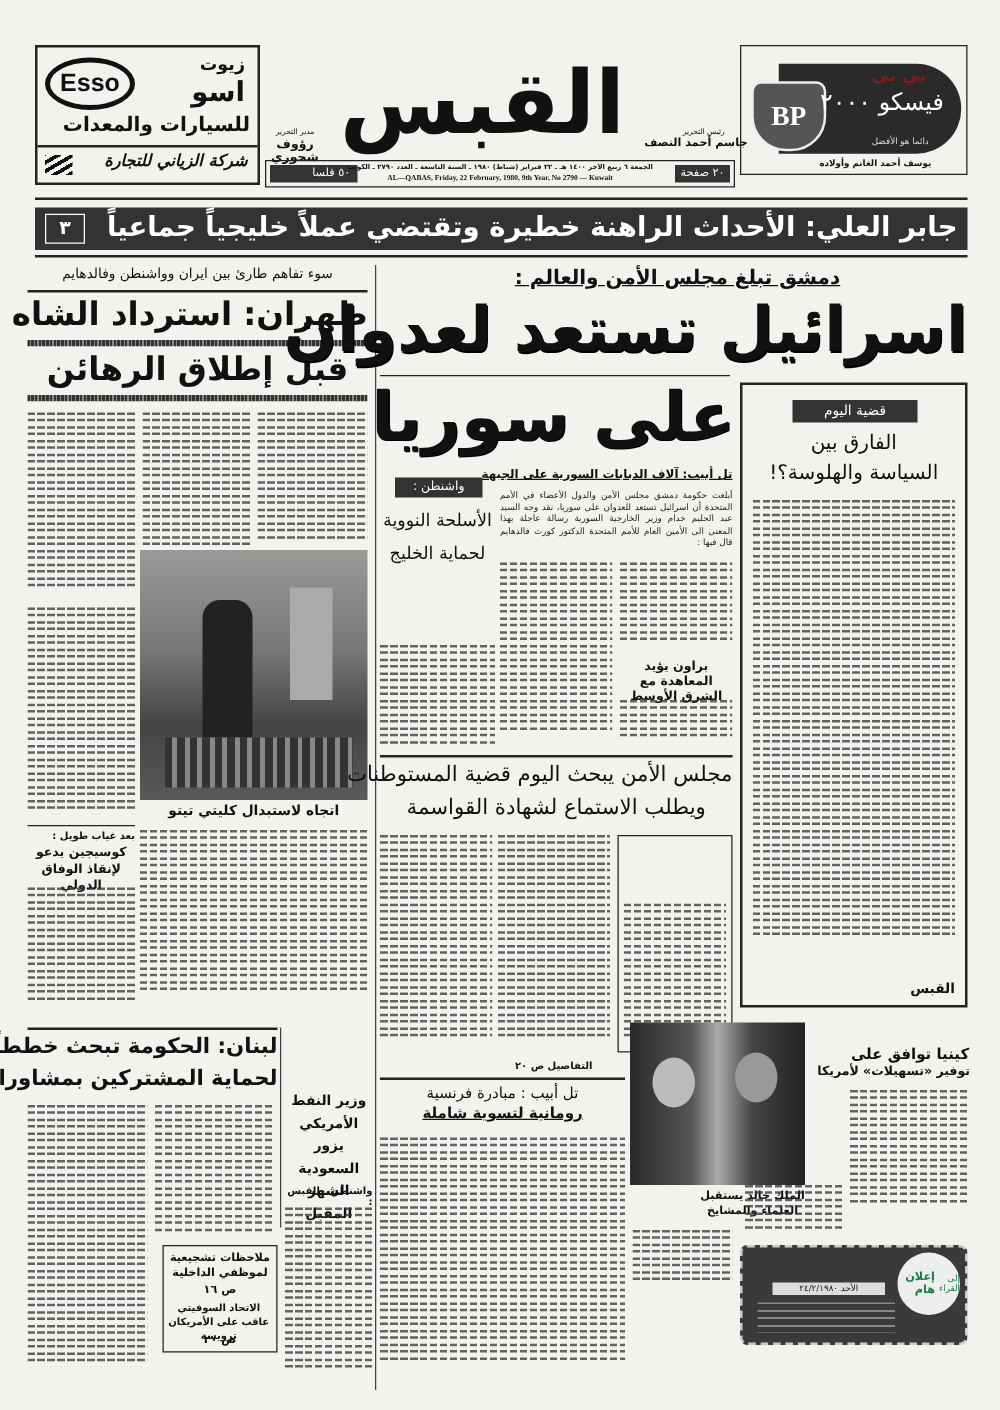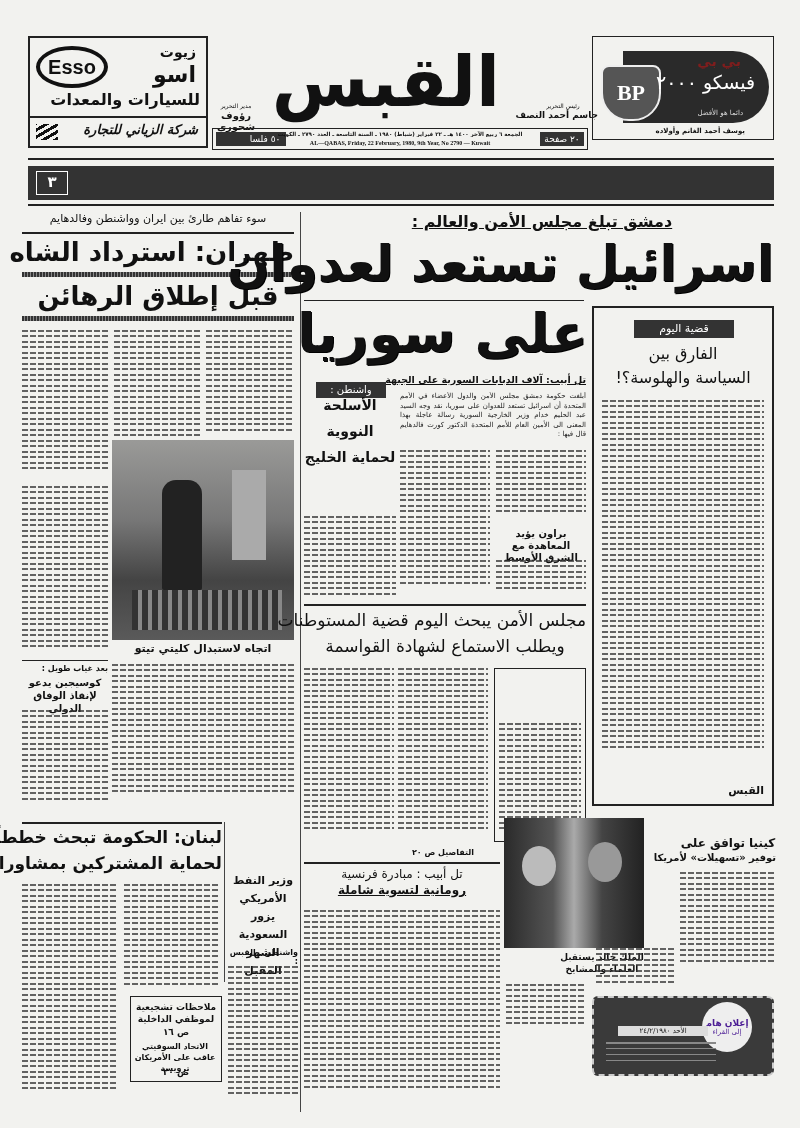--- a/index.html
+++ b/index.html
@@ -45,20 +45,21 @@
   <div class="abs" style="left:30px;top:14px;width:146px;height:72px;background:#2a2a2a;border-radius:0 36px 36px 0;"></div>
   <div class="abs" style="left:8px;top:28px;width:56px;height:52px;background:#555;border:2px solid #eee;border-radius:8px 8px 28px 28px;color:#fff;font:bold 22px 'Liberation Serif',serif;display:flex;align-items:center;justify-content:center;">BP</div>
   <div class="abs rtl" style="right:32px;top:16px;color:#7f1d1d;font-size:14px;font-weight:bold;">بي بي</div>
   <div class="abs rtl" style="right:18px;top:34px;color:#fff;font-size:19px;font-weight:normal;white-space:nowrap;">فيسكو ٢٠٠٠</div>
   <div class="abs rtl" style="right:30px;top:72px;color:#ddd;font-size:7px;">دائما هو الأفضل</div>
   <div class="abs rtl" style="right:28px;top:90px;font-size:7px;font-weight:bold;">يوسف أحمد الغانم وأولاده</div>
 </div>
 
 <div class="abs" style="left:28px;top:158px;width:746px;height:2px;background:#222;"></div>
 <div class="abs bar" style="left:28px;top:166px;width:746px;height:34px;">
+  <div class="abs hl" style="left:56px;right:8px;top:2px;font-size:22px;line-height:30px;color:#fff;text-align:right;">جابر العلي: الأحداث الراهنة خطيرة وتقتضي عملاً خليجياً جماعياً</div>
   <div class="abs" style="left:8px;top:5px;width:30px;height:22px;border:1.5px solid #fff;color:#fff;font-size:15px;font-weight:bold;text-align:center;line-height:20px;">٣</div>
 </div>
 <div class="abs" style="left:28px;top:204px;width:746px;height:2px;background:#222;"></div>
 
 <div class="abs hl" style="left:22px;top:212px;width:272px;font-size:11px;font-weight:normal;">سوء تفاهم طارئ بين ايران وواشنطن وفالدهايم</div>
 <div class="abs rule" style="left:22px;top:232px;width:272px;height:1.5px;"></div>
 <div class="abs hl" style="left:22px;top:236px;width:272px;font-size:26px;line-height:32px;">طهران: استرداد الشاه</div>
 <div class="abs" style="left:22px;top:272px;width:272px;height:5px;background:repeating-linear-gradient(90deg,#333 0 2px,#888 2px 3px);"></div>
 <div class="abs hl" style="left:22px;top:280px;width:272px;font-size:26px;line-height:32px;">قبل إطلاق الرهائن</div>
 <div class="abs" style="left:22px;top:316px;width:272px;height:5px;background:repeating-linear-gradient(90deg,#333 0 2px,#888 2px 3px);"></div>
@@ -380,21 +381,21 @@
       <span class="l"></span>
     </div>
   <div class="abs rtl" style="right:8px;top:476px;font-size:11px;font-weight:bold;">القبس</div>
 </div>
 
 <div class="abs hl" style="left:400px;top:374px;width:186px;font-size:9.5px;text-decoration:underline;text-align:right;">تل أبيب: آلاف الدبابات السورية على الجبهة</div>
 <div class="abs txt" style="left:400px;top:392px;width:186px;height:48px;font-size:7px;line-height:9.5px;text-align:justify;">أبلغت حكومة دمشق مجلس الأمن والدول الأعضاء في الأمم المتحدة أن اسرائيل تستعد للعدوان على سوريا، نقد وجه السيد عبد الحليم خدام وزير الخارجية السورية رسالة عاجلة بهذا المعنى الى الأمين العام للأمم المتحدة الدكتور كورت فالدهايم قال فيها :</div>
 
 <div class="abs box" style="left:304px;top:378px;width:92px;height:130px;border:none;">
   <div class="abs bar" style="left:12px;top:4px;width:70px;height:16px;font-size:10px;line-height:16px;text-align:center;direction:rtl;">واشنطن :</div>
-  <div class="abs hl" style="left:0;right:0;top:14px;font-size:14px;font-weight:bold;line-height:26px;white-space:normal;">الأسلحة النووية لحماية الخليج</div>
+  <div class="abs hl" style="left:0;right:0;top:26px;font-size:14px;font-weight:normal;line-height:26px;white-space:normal;">الأسلحة النووية لحماية الخليج</div>
 </div>
 
 <div class="abs txt" style="left:304px;top:512px;width:92px;height:88px;">
     <span class="l"></span>
     <span class="l"></span>
     <span class="l"></span>
     <span class="l"></span>
     <span class="l"></span>
     <span class="l"></span>
     <span class="l"></span>
@@ -664,19 +665,19 @@
     <span class="l"></span>
     <span class="l"></span>
     <span class="l"></span>
     <span class="l"></span>
     <span class="l"></span>
     <span class="l"></span>
     <span class="l"></span>
   </div>
 
 <div class="abs" style="left:592px;top:996px;width:182px;height:80px;background:#3a3a3a;border:2px dashed #ccc;box-sizing:border-box;border-radius:6px;">
-  <div class="abs" style="right:20px;top:4px;width:50px;height:50px;border-radius:50%;background:#eee;color:#4c1d95;display:flex;flex-direction:column;align-items:center;justify-content:center;">
+  <div class="abs" style="right:4px;top:4px;width:50px;height:50px;border-radius:50%;background:#eee;color:#15803d;display:flex;flex-direction:row;align-items:center;justify-content:center;">
     <span style="font-size:9px;font-weight:bold;direction:rtl;">إعلان هام</span>
     <span style="font-size:7px;direction:rtl;">إلى القراء</span>
   </div>
   <div class="abs" style="left:24px;top:28px;width:90px;height:10px;background:#ddd;color:#111;font-size:7px;line-height:10px;text-align:center;direction:rtl;">الأحد ٢٤/٢/١٩٨٠</div>
   <div class="abs" style="left:12px;top:44px;width:110px;height:24px;background:repeating-linear-gradient(180deg,#888 0 1.5px,transparent 1.5px 6px);"></div>
 </div>
 
 </body></html>

